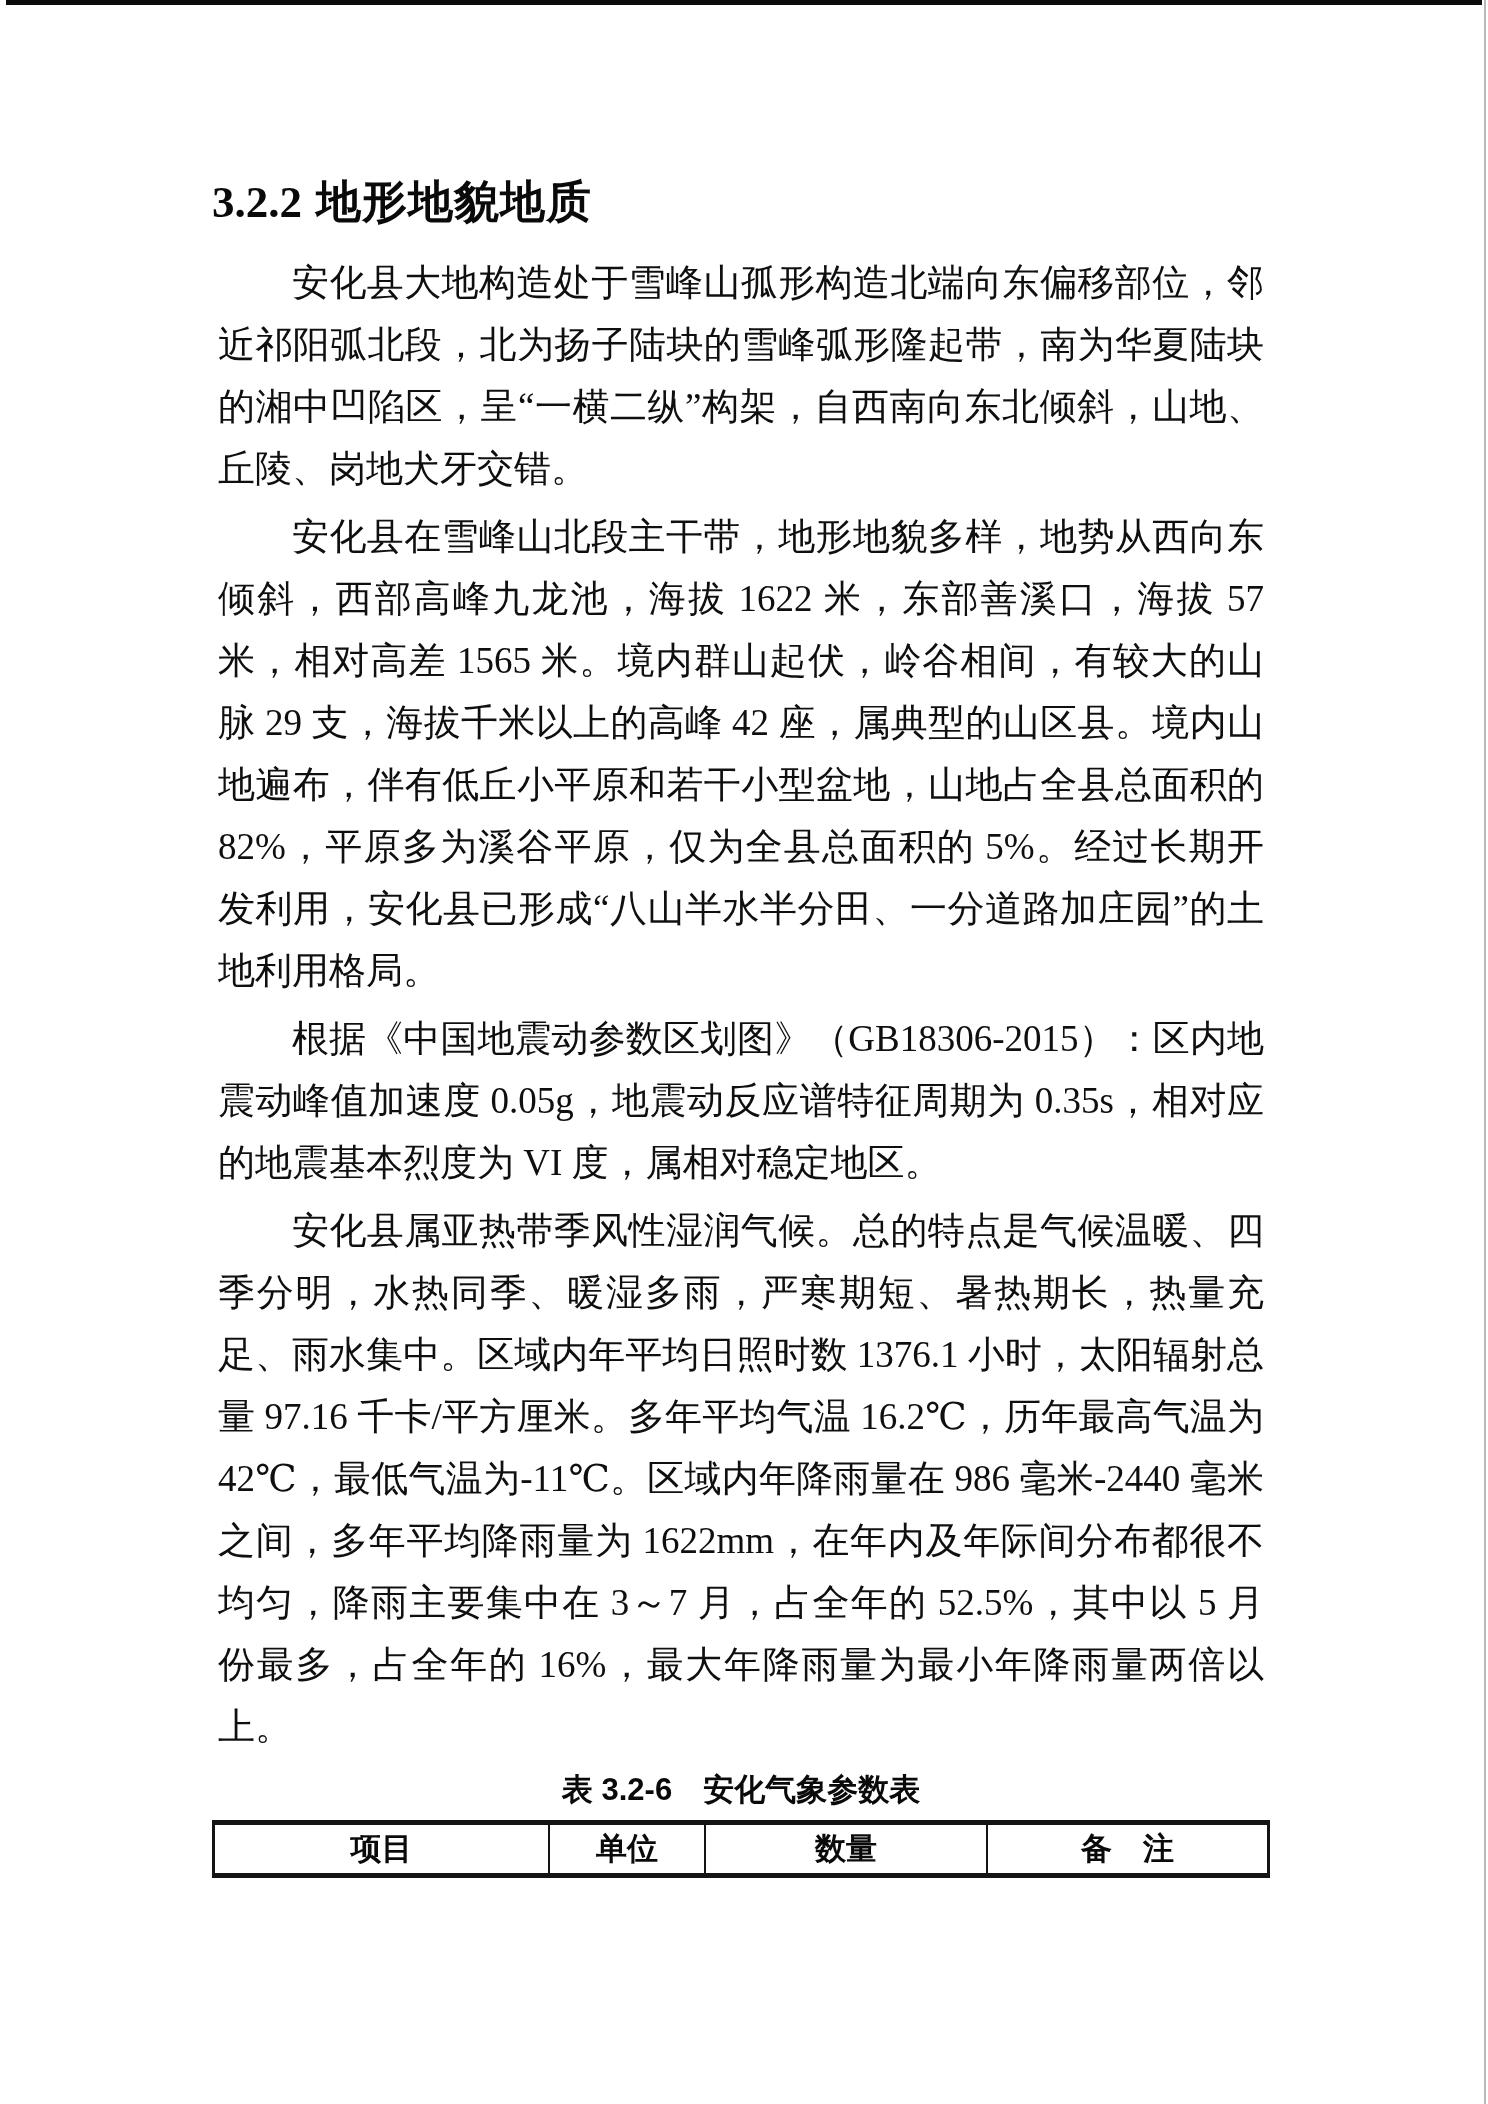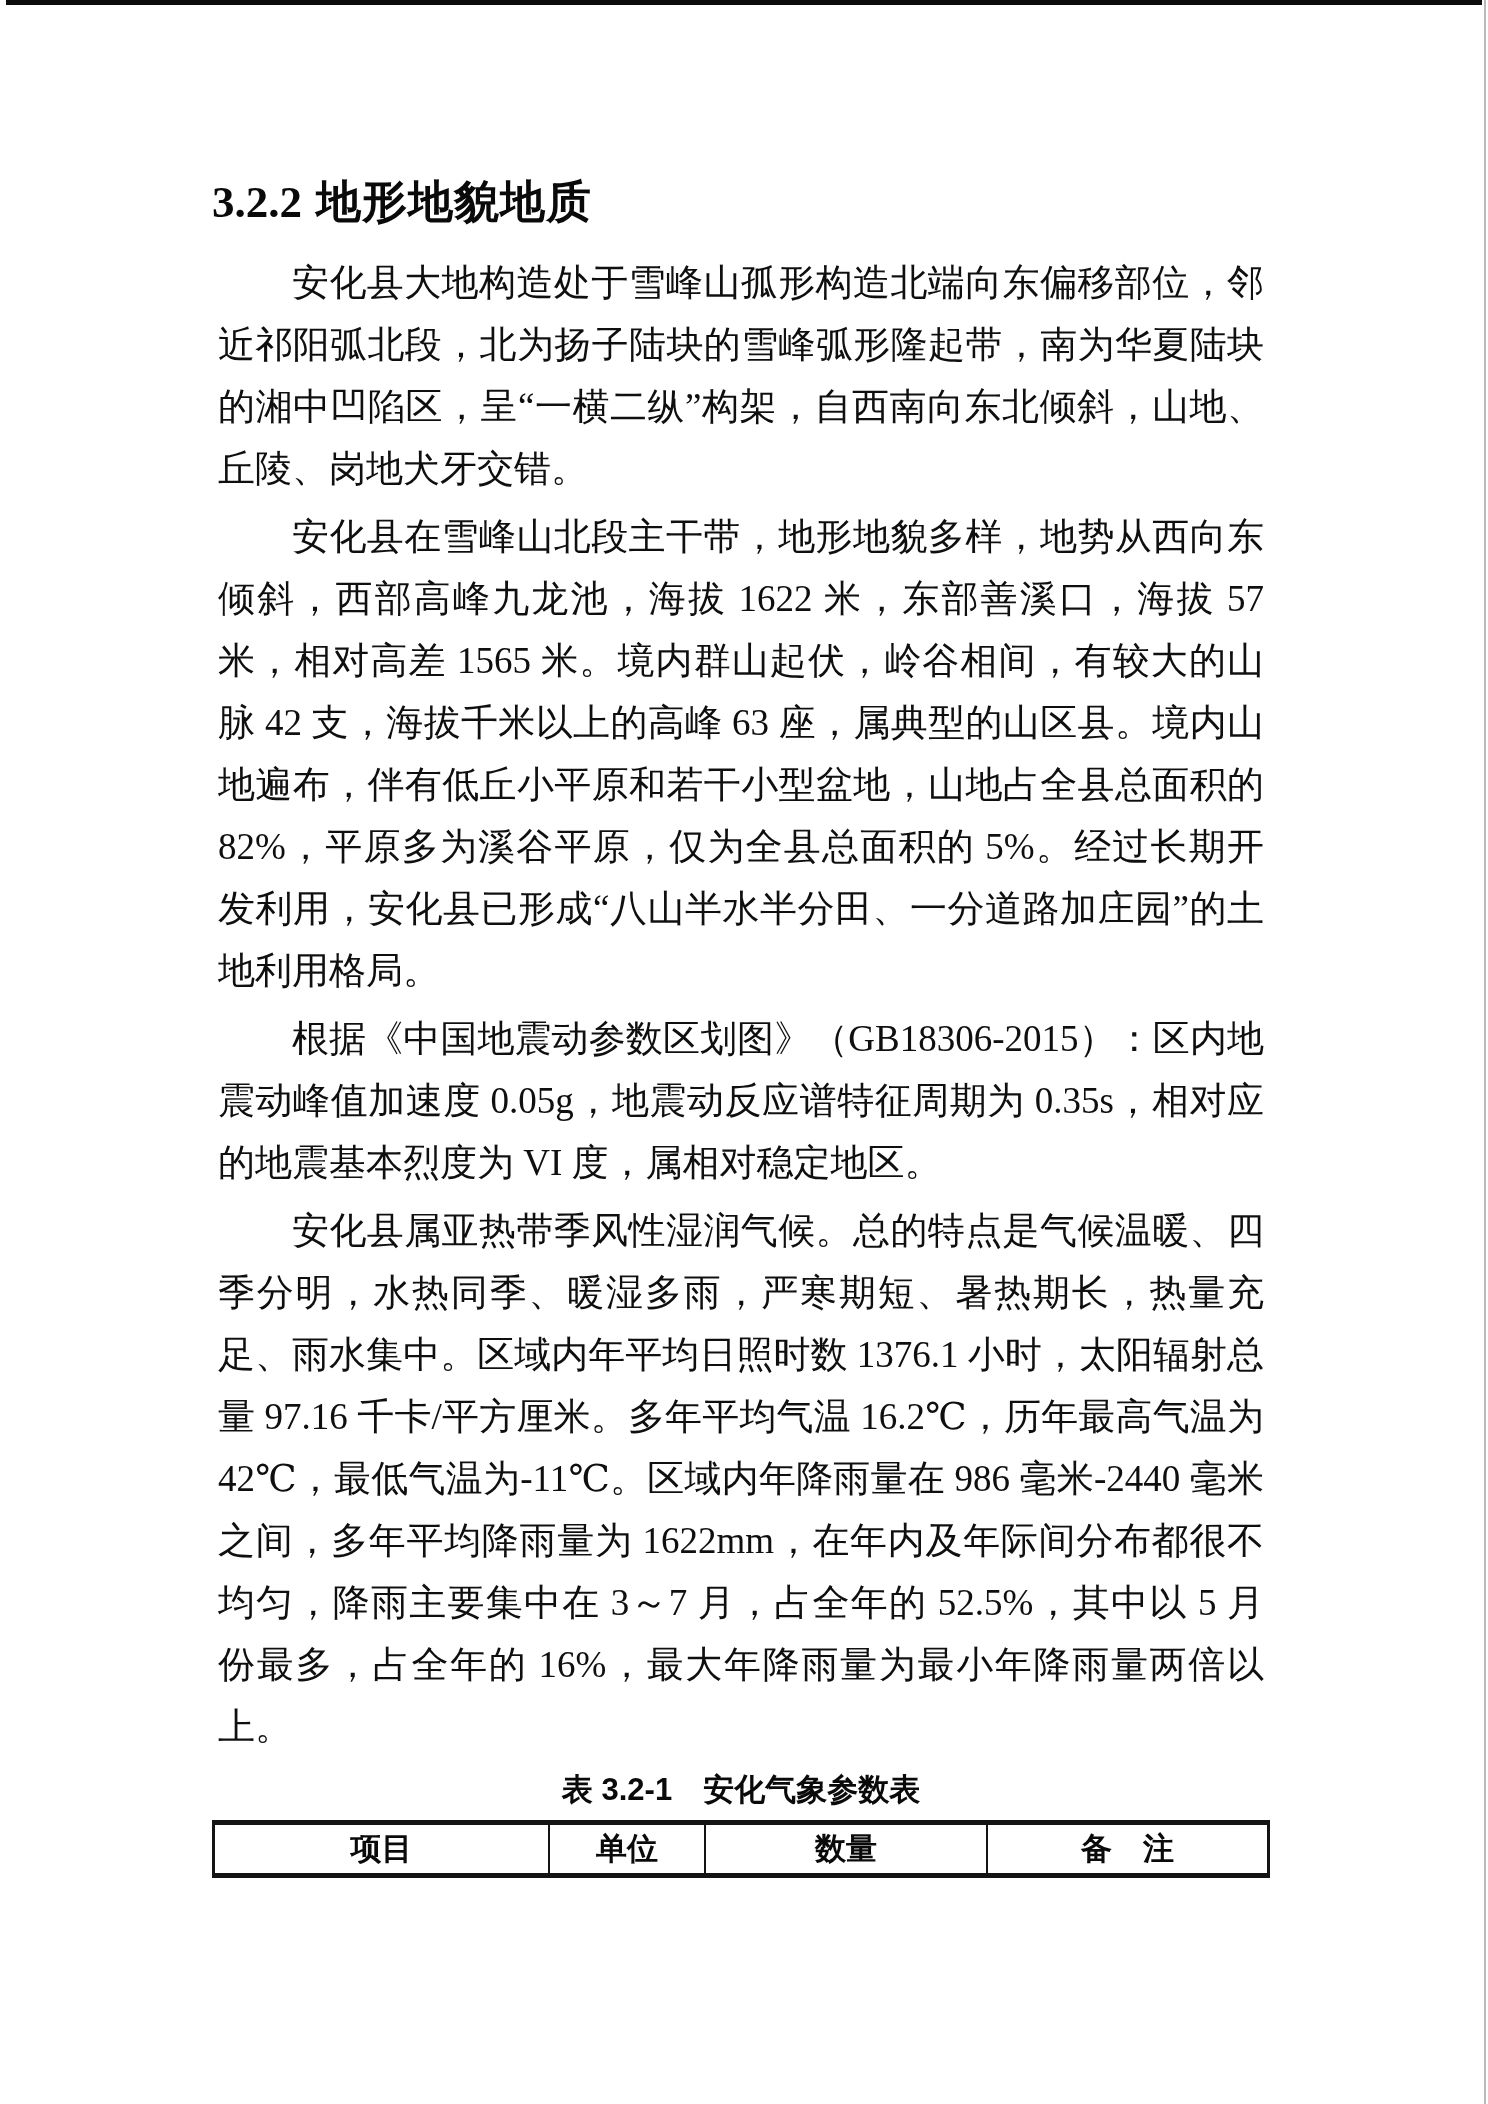--- a/index.html
+++ b/index.html
@@ -96,27 +96,27 @@
 </head>
 <body>
 
 <div class="page">
   <div class="scan-top-edge"></div>
   <div class="page-right-edge"></div>
 
   <h2 class="sec-heading"><span class="h-num">3.2.2</span><span>地形地貌地质</span></h2>
 
   <p class="body-par">安化县大地构造处于雪峰山孤形构造北端向东偏移部位，邻近祁阳弧北段，北为扬子陆块的雪峰弧形隆起带，南为华夏陆块的湘中凹陷区，呈“一横二纵”构架，自西南向东北倾斜，山地、丘陵、岗地犬牙交错。</p>
-  <p class="body-par">安化县在雪峰山北段主干带，地形地貌多样，地势从西向东倾斜，西部高峰九龙池，海拔 1622 米，东部善溪口，海拔 57 米，相对高差 1565 米。境内群山起伏，岭谷相间，有较大的山脉 42 支，海拔千米以上的高峰 63 座，属典型的山区县。境内山地遍布，伴有低丘小平原和若干小型盆地，山地占全县总面积的 82%，平原多为溪谷平原，仅为全县总面积的 5%。经过长期开发利用，安化县已形成“八山半水半分田、一分道路加庄园”的土地利用格局。</p>
+  <p class="body-par">安化县在雪峰山北段主干带，地形地貌多样，地势从西向东倾斜，西部高峰九龙池，海拔 1622 米，东部善溪口，海拔 57 米，相对高差 1565 米。境内群山起伏，岭谷相间，有较大的山脉 29 支，海拔千米以上的高峰 42 座，属典型的山区县。境内山地遍布，伴有低丘小平原和若干小型盆地，山地占全县总面积的 82%，平原多为溪谷平原，仅为全县总面积的 5%。经过长期开发利用，安化县已形成“八山半水半分田、一分道路加庄园”的土地利用格局。</p>
   <p class="body-par">根据《中国地震动参数区划图》（GB18306-2015）：区内地震动峰值加速度 0.05g，地震动反应谱特征周期为 0.35s，相对应的地震基本烈度为 VI 度，属相对稳定地区。</p>
 
 
   <p class="body-par">安化县属亚热带季风性湿润气候。总的特点是气候温暖、四季分明，水热同季、暖湿多雨，严寒期短、暑热期长，热量充足、雨水集中。区域内年平均日照时数 1376.1 小时，太阳辐射总量 97.16 千卡/平方厘米。多年平均气温 16.2℃，历年最高气温为 42℃，最低气温为-11℃。区域内年降雨量在 986 毫米-2440 毫米之间，多年平均降雨量为 1622mm，在年内及年际间分布都很不均匀，降雨主要集中在 3～7 月，占全年的 52.5%，其中以 5 月份最多，占全年的 16%，最大年降雨量为最小年降雨量两倍以上。</p>
 
-  <div class="table-caption">表 3.2-1　安化气象参数表</div>
+  <div class="table-caption">表 3.2-6　安化气象参数表</div>
 
   <table class="met-table">
     <colgroup>
       <col class="col-item">
         <col class="col-unit">
         <col class="col-qty">
         <col class="col-note">
     </colgroup>
     <thead>
       <tr>

